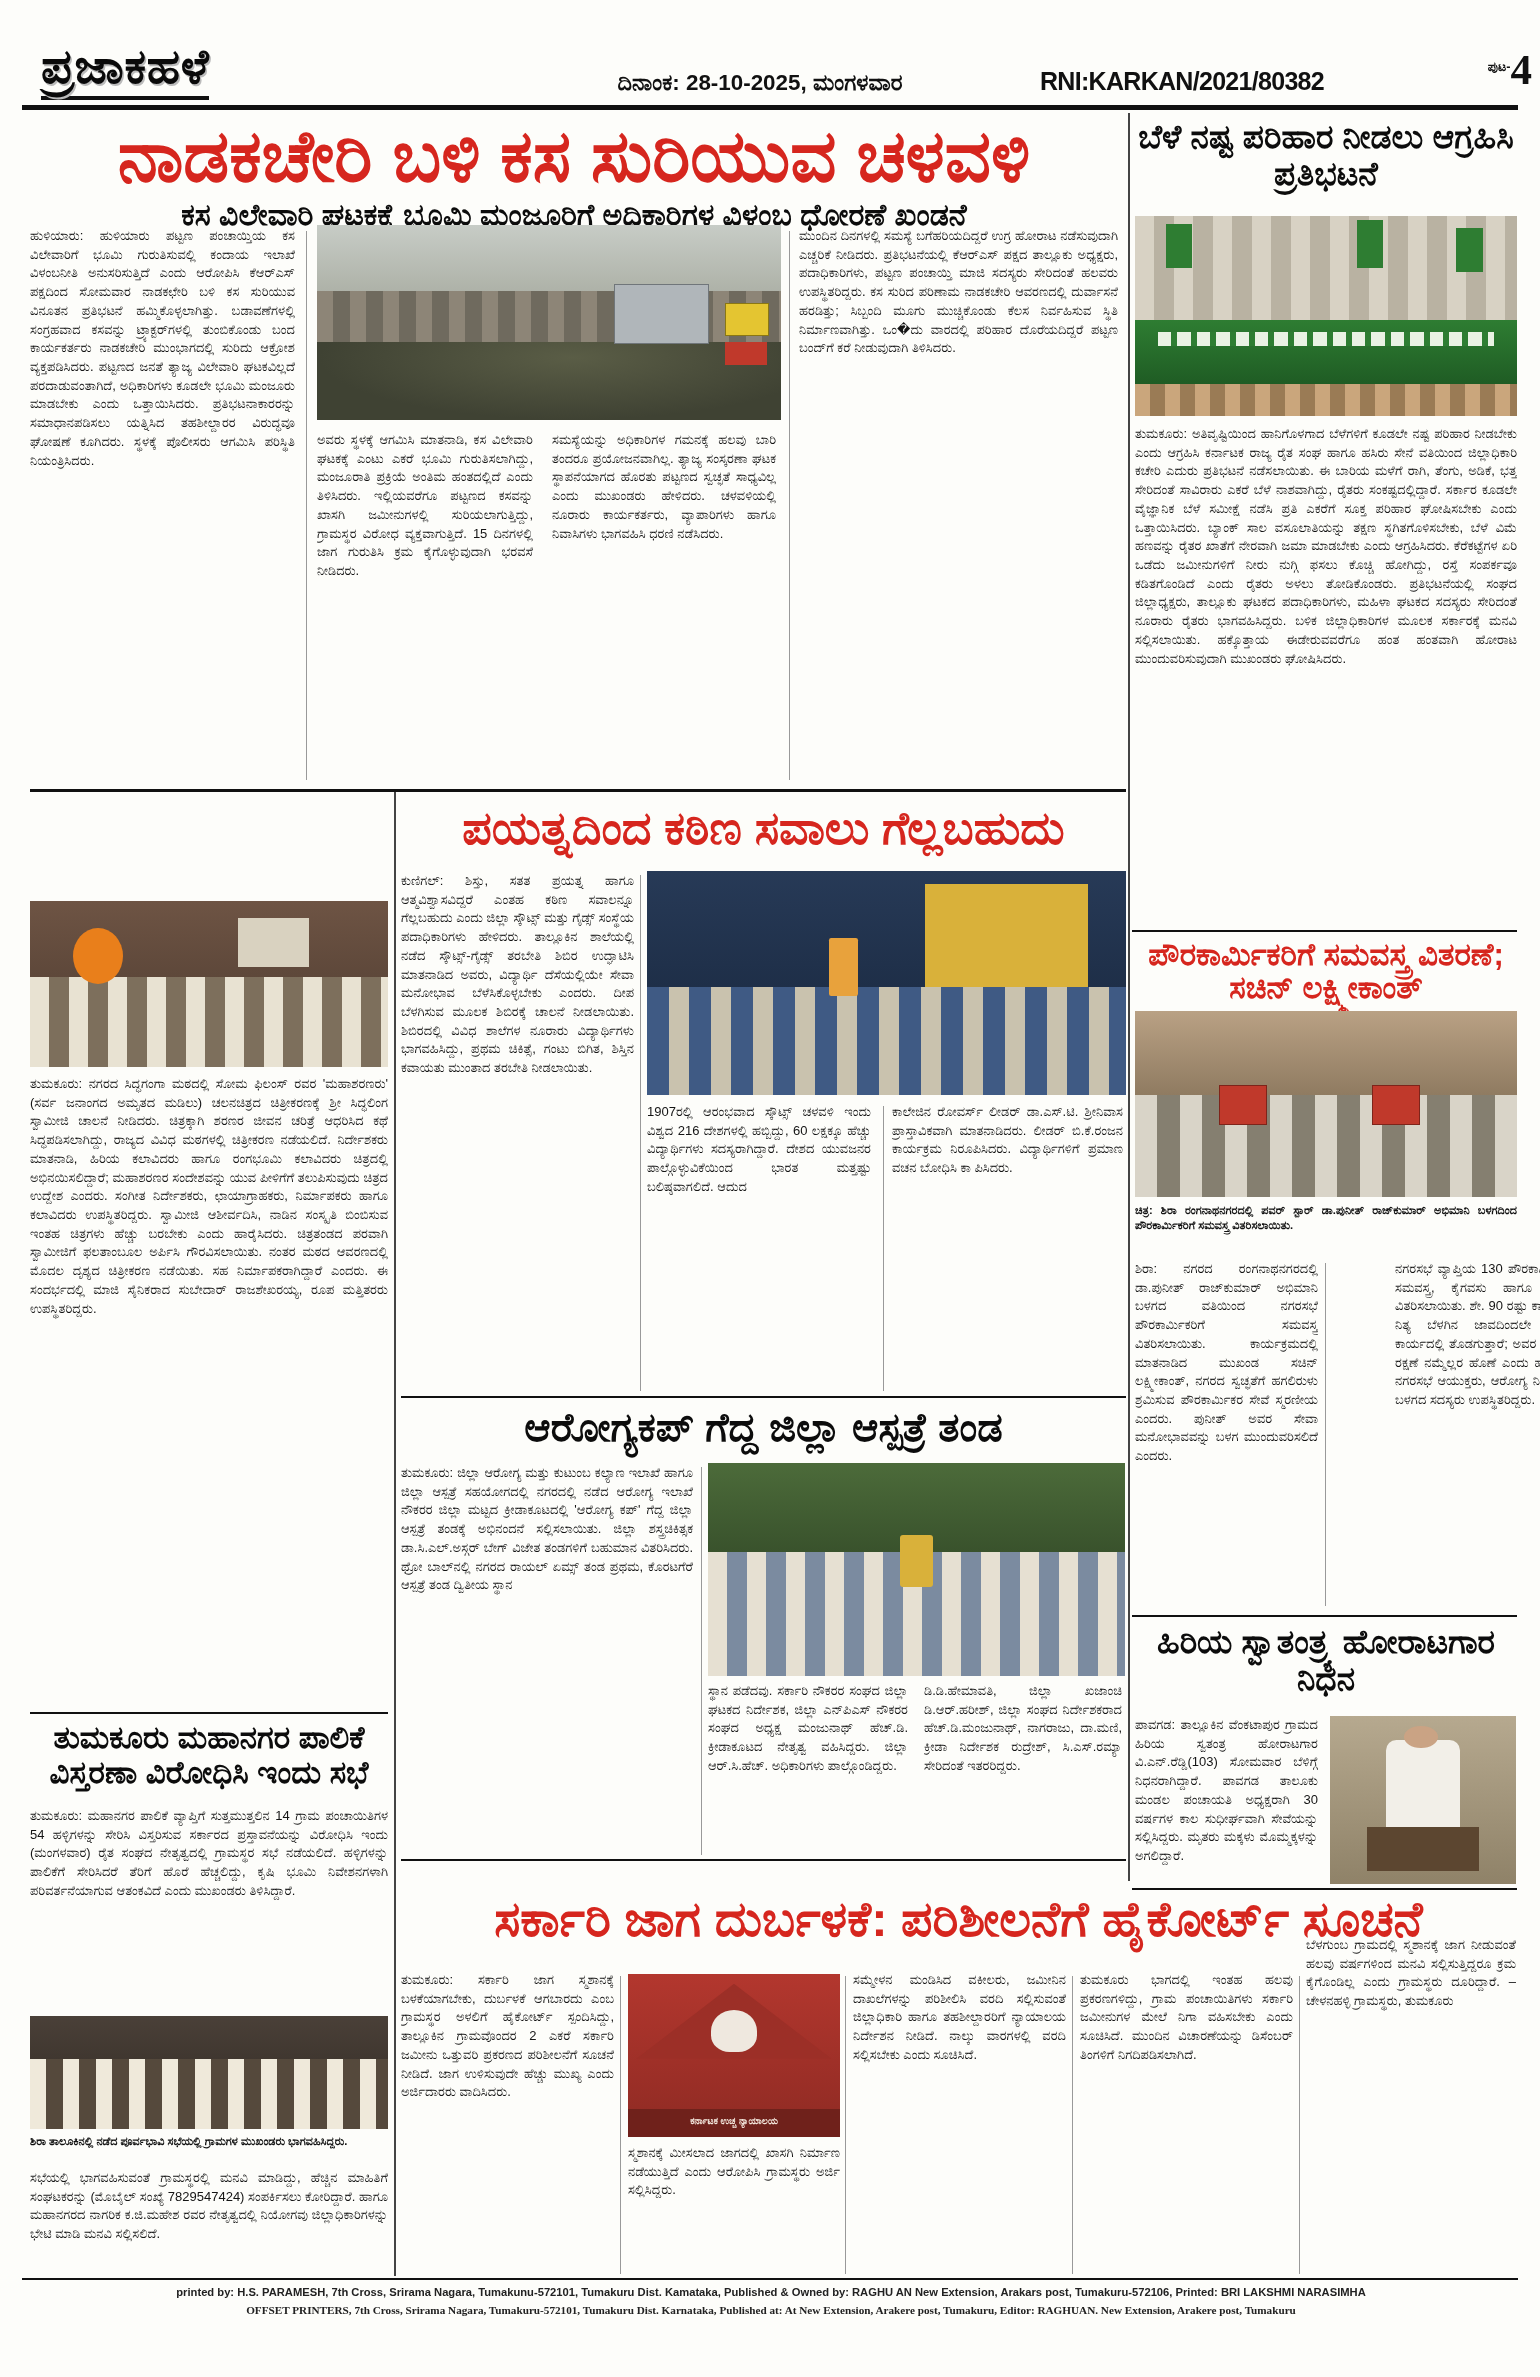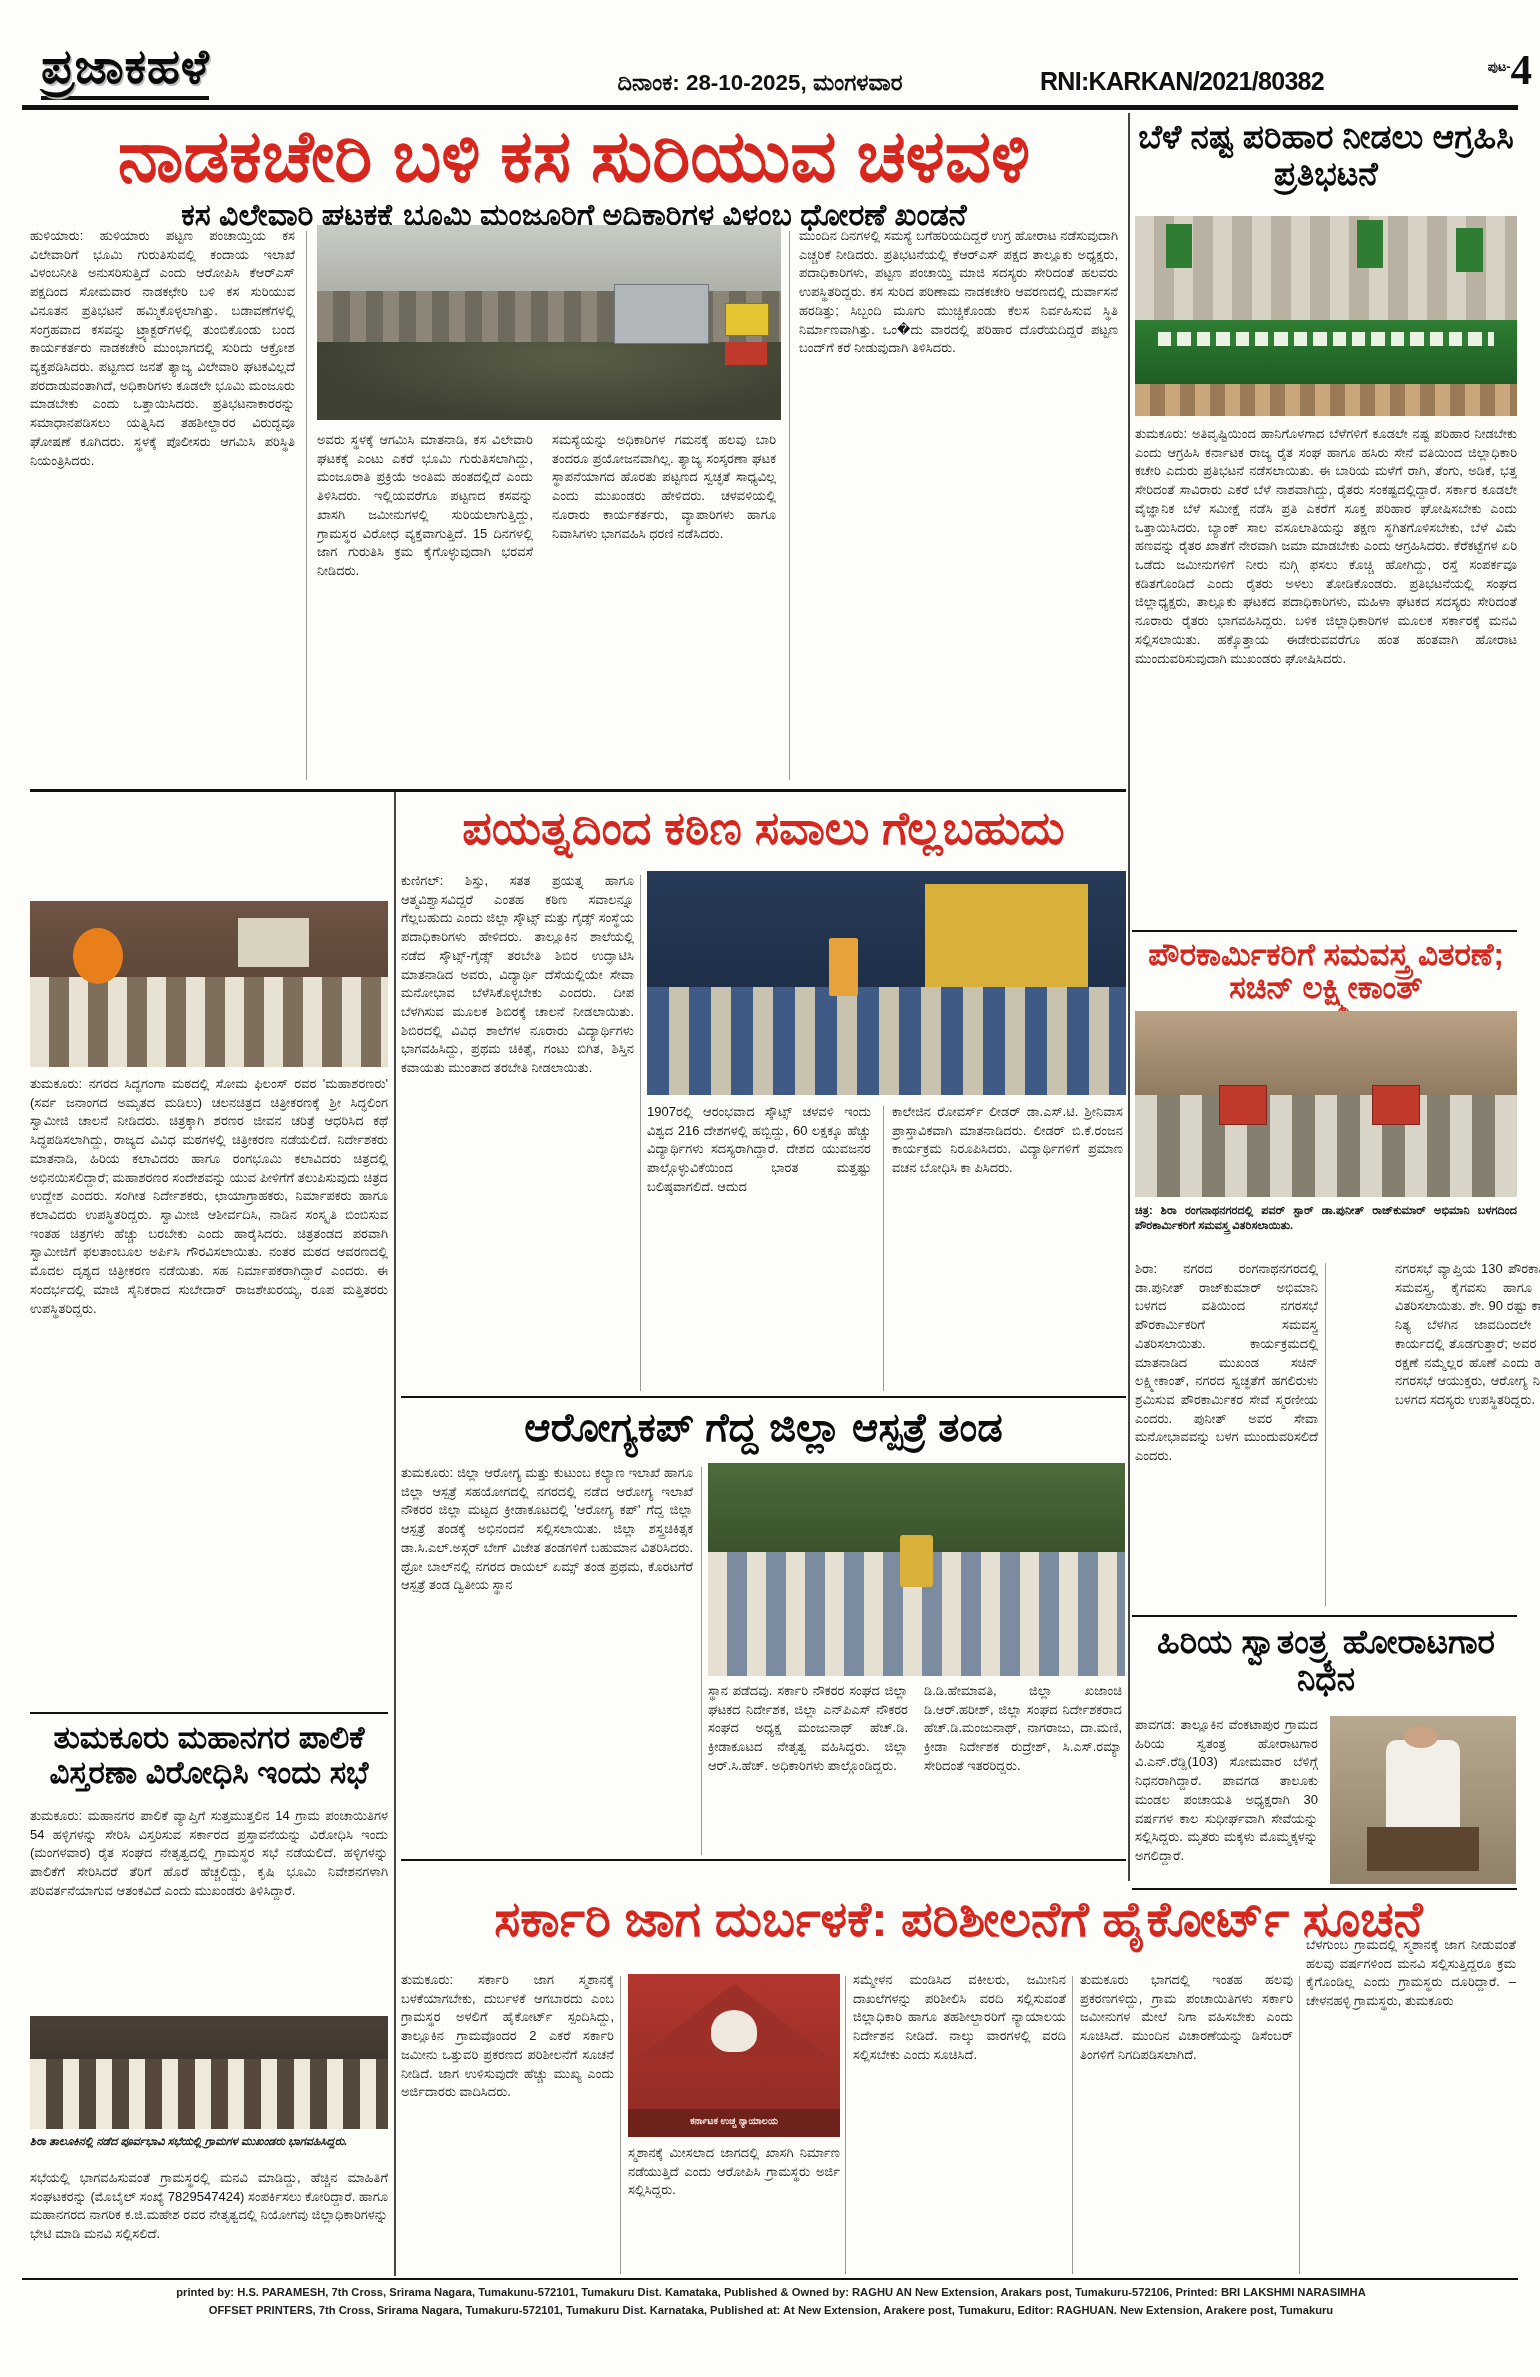--- a/index.html
+++ b/index.html
@@ -106,21 +106,21 @@
   </div>
   <div class="abs body-txt" style="left:30px;top:1075px;width:358px;height:632px;">ತುಮಕೂರು: ನಗರದ ಸಿದ್ಧಗಂಗಾ ಮಠದಲ್ಲಿ ಸೋಮ ಫಿಲಂಸ್ ರವರ 'ಮಹಾಶರಣರು' (ಸರ್ವ ಜನಾಂಗದ ಅಮೃತದ ಮಡಿಲು) ಚಲನಚಿತ್ರದ ಚಿತ್ರೀಕರಣಕ್ಕೆ ಶ್ರೀ ಸಿದ್ಧಲಿಂಗ ಸ್ವಾಮೀಜಿ ಚಾಲನೆ ನೀಡಿದರು. ಚಿತ್ರಕ್ಕಾಗಿ ಶರಣರ ಜೀವನ ಚರಿತ್ರೆ ಆಧರಿಸಿದ ಕಥೆ ಸಿದ್ಧಪಡಿಸಲಾಗಿದ್ದು, ರಾಜ್ಯದ ವಿವಿಧ ಮಠಗಳಲ್ಲಿ ಚಿತ್ರೀಕರಣ ನಡೆಯಲಿದೆ. ನಿರ್ದೇಶಕರು ಮಾತನಾಡಿ, ಹಿರಿಯ ಕಲಾವಿದರು ಹಾಗೂ ರಂಗಭೂಮಿ ಕಲಾವಿದರು ಚಿತ್ರದಲ್ಲಿ ಅಭಿನಯಿಸಲಿದ್ದಾರೆ; ಮಹಾಶರಣರ ಸಂದೇಶವನ್ನು ಯುವ ಪೀಳಿಗೆಗೆ ತಲುಪಿಸುವುದು ಚಿತ್ರದ ಉದ್ದೇಶ ಎಂದರು. ಸಂಗೀತ ನಿರ್ದೇಶಕರು, ಛಾಯಾಗ್ರಾಹಕರು, ನಿರ್ಮಾಪಕರು ಹಾಗೂ ಕಲಾವಿದರು ಉಪಸ್ಥಿತರಿದ್ದರು. ಸ್ವಾಮೀಜಿ ಆಶೀರ್ವದಿಸಿ, ನಾಡಿನ ಸಂಸ್ಕೃತಿ ಬಿಂಬಿಸುವ ಇಂತಹ ಚಿತ್ರಗಳು ಹೆಚ್ಚು ಬರಬೇಕು ಎಂದು ಹಾರೈಸಿದರು. ಚಿತ್ರತಂಡದ ಪರವಾಗಿ ಸ್ವಾಮೀಜಿಗೆ ಫಲತಾಂಬೂಲ ಅರ್ಪಿಸಿ ಗೌರವಿಸಲಾಯಿತು. ನಂತರ ಮಠದ ಆವರಣದಲ್ಲಿ ಮೊದಲ ದೃಶ್ಯದ ಚಿತ್ರೀಕರಣ ನಡೆಯಿತು. ಸಹ ನಿರ್ಮಾಪಕರಾಗಿದ್ದಾರೆ ಎಂದರು. ಈ ಸಂದರ್ಭದಲ್ಲಿ ಮಾಜಿ ಸೈನಿಕರಾದ ಸುಬೇದಾರ್ ರಾಜಶೇಖರಯ್ಯ, ರೂಪ ಮತ್ತಿತರರು ಉಪಸ್ಥಿತರಿದ್ದರು.</div>
   <div class="hrule" style="left:30px;top:1712px;width:358px;height:2.2px;"></div>
 
   <div class="abs headline-blk" style="left:30px;top:1721px;width:358px;font-size:31px;">ತುಮಕೂರು ಮಹಾನಗರ ಪಾಲಿಕೆ ವಿಸ್ತರಣಾ ವಿರೋಧಿಸಿ ಇಂದು ಸಭೆ</div>
   <div class="abs body-txt" style="left:30px;top:1807px;width:358px;height:206px;">ತುಮಕೂರು: ಮಹಾನಗರ ಪಾಲಿಕೆ ವ್ಯಾಪ್ತಿಗೆ ಸುತ್ತಮುತ್ತಲಿನ 14 ಗ್ರಾಮ ಪಂಚಾಯಿತಿಗಳ 54 ಹಳ್ಳಿಗಳನ್ನು ಸೇರಿಸಿ ವಿಸ್ತರಿಸುವ ಸರ್ಕಾರದ ಪ್ರಸ್ತಾವನೆಯನ್ನು ವಿರೋಧಿಸಿ ಇಂದು (ಮಂಗಳವಾರ) ರೈತ ಸಂಘದ ನೇತೃತ್ವದಲ್ಲಿ ಗ್ರಾಮಸ್ಥರ ಸಭೆ ನಡೆಯಲಿದೆ. ಹಳ್ಳಿಗಳನ್ನು ಪಾಲಿಕೆಗೆ ಸೇರಿಸಿದರೆ ತೆರಿಗೆ ಹೊರೆ ಹೆಚ್ಚಲಿದ್ದು, ಕೃಷಿ ಭೂಮಿ ನಿವೇಶನಗಳಾಗಿ ಪರಿವರ್ತನೆಯಾಗುವ ಆತಂಕವಿದೆ ಎಂದು ಮುಖಂಡರು ತಿಳಿಸಿದ್ದಾರೆ.</div>
   <div class="ph" style="left:30px;top:2016px;width:358px;height:113px;">
     <div class="strip" style="top:0;height:100%;background:linear-gradient(#4a4038,#2f2822);"></div>
     <div class="strip" style="top:38%;height:62%;background:repeating-linear-gradient(90deg,#efe9da 0 16.4px,#55493c 16.4px 33px);"></div>
   </div>
-  <div class="abs caption-txt" style="left:30px;top:2134px;width:358px;height:33px;font-style:italic;">ಶಿರಾ ತಾಲೂಕಿನಲ್ಲಿ ನಡೆದ ಪೂರ್ವಭಾವಿ ಸಭೆಯಲ್ಲಿ ಗ್ರಾಮಗಳ ಮುಖಂಡರು ಭಾಗವಹಿಸಿದ್ದರು.</div>
+  <div class="abs caption-txt" style="left:30px;top:2134px;width:358px;height:33px;">ಶಿರಾ ತಾಲೂಕಿನಲ್ಲಿ ನಡೆದ ಪೂರ್ವಭಾವಿ ಸಭೆಯಲ್ಲಿ ಗ್ರಾಮಗಳ ಮುಖಂಡರು ಭಾಗವಹಿಸಿದ್ದರು.</div>
   <div class="abs body-txt" style="left:30px;top:2169px;width:358px;height:106px;">ಸಭೆಯಲ್ಲಿ ಭಾಗವಹಿಸುವಂತೆ ಗ್ರಾಮಸ್ಥರಲ್ಲಿ ಮನವಿ ಮಾಡಿದ್ದು, ಹೆಚ್ಚಿನ ಮಾಹಿತಿಗೆ ಸಂಘಟಕರನ್ನು (ಮೊಬೈಲ್ ಸಂಖ್ಯೆ 7829547424) ಸಂಪರ್ಕಿಸಲು ಕೋರಿದ್ದಾರೆ. ಹಾಗೂ ಮಹಾನಗರದ ನಾಗರಿಕ ಕ.ಜಿ.ಮಹೇಶ ರವರ ನೇತೃತ್ವದಲ್ಲಿ ನಿಯೋಗವು ಜಿಲ್ಲಾಧಿಕಾರಿಗಳನ್ನು ಭೇಟಿ ಮಾಡಿ ಮನವಿ ಸಲ್ಲಿಸಲಿದೆ.</div>
 
   <div class="abs headline-red" style="left:401px;top:804px;width:725px;font-size:46px;">ಪಯತ್ನದಿಂದ ಕಠಿಣ ಸವಾಲು ಗೆಲ್ಲಬಹುದು</div>
   <div class="ph" style="left:647px;top:871px;width:479px;height:224px;">
     <div class="strip" style="top:0;height:100%;background:linear-gradient(#273a57,#16243a);"></div>
     <div class="abs" style="left:58%;top:6%;width:34%;height:52%;background:#d9b13a;"></div>
     <div class="strip" style="top:52%;height:48%;background:repeating-linear-gradient(90deg,#3f5a84 0 22.4px,#c9c2ae 22.4px 42px);"></div>
     <div class="abs" style="left:38%;top:30%;width:6%;height:26%;background:#e8a23c;border-radius:2.2px;"></div>
   </div>
   <div class="abs body-txt" style="left:401px;top:872px;width:233px;height:519px;">ಕುಣಿಗಲ್: ಶಿಸ್ತು, ಸತತ ಪ್ರಯತ್ನ ಹಾಗೂ ಆತ್ಮವಿಶ್ವಾಸವಿದ್ದರೆ ಎಂತಹ ಕಠಿಣ ಸವಾಲನ್ನೂ ಗೆಲ್ಲಬಹುದು ಎಂದು ಜಿಲ್ಲಾ ಸ್ಕೌಟ್ಸ್ ಮತ್ತು ಗೈಡ್ಸ್ ಸಂಸ್ಥೆಯ ಪದಾಧಿಕಾರಿಗಳು ಹೇಳಿದರು. ತಾಲ್ಲೂಕಿನ ಶಾಲೆಯಲ್ಲಿ ನಡೆದ ಸ್ಕೌಟ್ಸ್-ಗೈಡ್ಸ್ ತರಬೇತಿ ಶಿಬಿರ ಉದ್ಘಾಟಿಸಿ ಮಾತನಾಡಿದ ಅವರು, ವಿದ್ಯಾರ್ಥಿ ದೆಸೆಯಲ್ಲಿಯೇ ಸೇವಾ ಮನೋಭಾವ ಬೆಳೆಸಿಕೊಳ್ಳಬೇಕು ಎಂದರು. ದೀಪ ಬೆಳಗಿಸುವ ಮೂಲಕ ಶಿಬಿರಕ್ಕೆ ಚಾಲನೆ ನೀಡಲಾಯಿತು. ಶಿಬಿರದಲ್ಲಿ ವಿವಿಧ ಶಾಲೆಗಳ ನೂರಾರು ವಿದ್ಯಾರ್ಥಿಗಳು ಭಾಗವಹಿಸಿದ್ದು, ಪ್ರಥಮ ಚಿಕಿತ್ಸೆ, ಗಂಟು ಬಿಗಿತ, ಶಿಸ್ತಿನ ಕವಾಯತು ಮುಂತಾದ ತರಬೇತಿ ನೀಡಲಾಯಿತು.</div>
@@ -156,16 +156,16 @@
   <div class="abs body-txt" style="left:853px;top:1971px;width:213px;height:304px;">ಸಮ್ಮೇಳನ ಮಂಡಿಸಿದ ವಕೀಲರು, ಜಮೀನಿನ ದಾಖಲೆಗಳನ್ನು ಪರಿಶೀಲಿಸಿ ವರದಿ ಸಲ್ಲಿಸುವಂತೆ ಜಿಲ್ಲಾಧಿಕಾರಿ ಹಾಗೂ ತಹಶೀಲ್ದಾರರಿಗೆ ನ್ಯಾಯಾಲಯ ನಿರ್ದೇಶನ ನೀಡಿದೆ. ನಾಲ್ಕು ವಾರಗಳಲ್ಲಿ ವರದಿ ಸಲ್ಲಿಸಬೇಕು ಎಂದು ಸೂಚಿಸಿದೆ.</div>
   <div class="abs body-txt" style="left:1080px;top:1971px;width:213px;height:304px;">ತುಮಕೂರು ಭಾಗದಲ್ಲಿ ಇಂತಹ ಹಲವು ಪ್ರಕರಣಗಳಿದ್ದು, ಗ್ರಾಮ ಪಂಚಾಯಿತಿಗಳು ಸರ್ಕಾರಿ ಜಮೀನುಗಳ ಮೇಲೆ ನಿಗಾ ವಹಿಸಬೇಕು ಎಂದು ಸೂಚಿಸಿದೆ. ಮುಂದಿನ ವಿಚಾರಣೆಯನ್ನು ಡಿಸೆಂಬರ್ ತಿಂಗಳಿಗೆ ನಿಗದಿಪಡಿಸಲಾಗಿದೆ.</div>
   <div class="abs body-txt" style="left:1306px;top:1936px;width:210px;height:304px;">ಬೆಳಗುಂಬ ಗ್ರಾಮದಲ್ಲಿ ಸ್ಮಶಾನಕ್ಕೆ ಜಾಗ ನೀಡುವಂತೆ ಹಲವು ವರ್ಷಗಳಿಂದ ಮನವಿ ಸಲ್ಲಿಸುತ್ತಿದ್ದರೂ ಕ್ರಮ ಕೈಗೊಂಡಿಲ್ಲ ಎಂದು ಗ್ರಾಮಸ್ಥರು ದೂರಿದ್ದಾರೆ. –ಚೇಳನಹಳ್ಳಿ ಗ್ರಾಮಸ್ಥರು, ತುಮಕೂರು</div>
   <div class="vrule thin" style="left:620px;top:1976px;height:298px;"></div>
   <div class="vrule thin" style="left:845px;top:1976px;height:298px;"></div>
   <div class="vrule thin" style="left:1072px;top:1976px;height:298px;"></div>
   <div class="vrule thin" style="left:1299px;top:1976px;height:298px;"></div>
 
   <div class="hrule" style="left:22.4px;top:2278px;width:1496px;height:1.5px;"></div>
   <div class="abs footer-line" style="left:45px;top:2284px;width:1452px;">printed by: H.S. PARAMESH, 7th Cross, Srirama Nagara, Tumakunu-572101, Tumakuru Dist. Kamataka, Published &amp; Owned by: RAGHU AN New Extension, Arakars post, Tumakuru-572106, Printed: BRI LAKSHMI NARASIMHA</div>
-  <div class="abs footer-line" style="left:45px;top:2302px;width:1452px;">OFFSET PRINTERS, 7th Cross, Srirama Nagara, Tumakuru-572101, Tumakuru Dist. Karnataka, Published at: At New Extension, Arakere post, Tumakuru, Editor: RAGHUAN. New Extension, Arakere post, Tumakuru</div>
+  <div class="abs footer-line" style="left:45px;top:2302px;width:1452px;font-family:Liberation Serif, serif;">OFFSET PRINTERS, 7th Cross, Srirama Nagara, Tumakuru-572101, Tumakuru Dist. Karnataka, Published at: At New Extension, Arakere post, Tumakuru, Editor: RAGHUAN. New Extension, Arakere post, Tumakuru</div>
 
 </div>
 
 
 </body></html>

